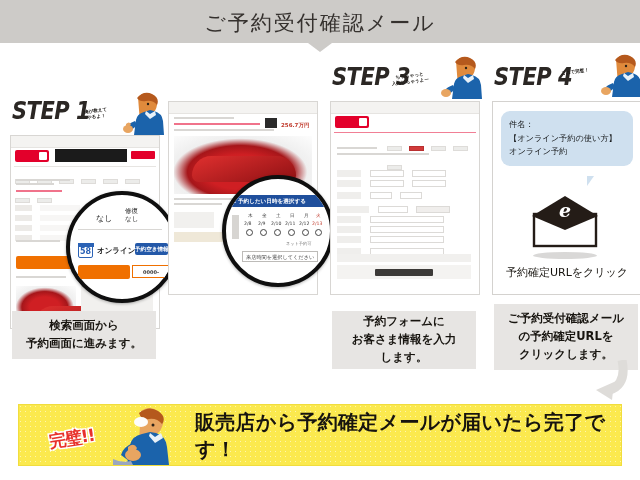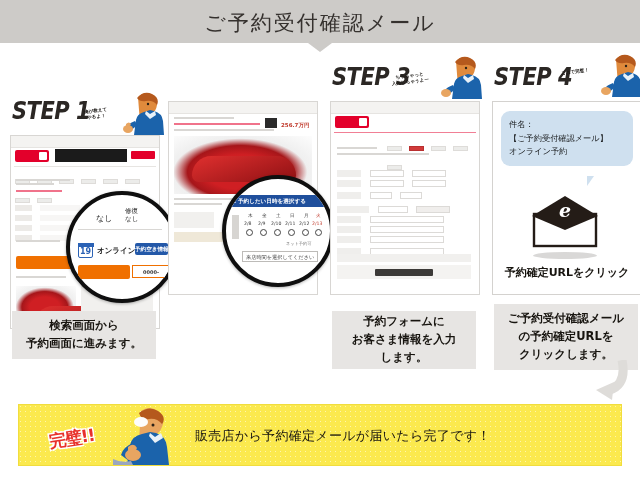--- a/index.html
+++ b/index.html
@@ -168,21 +168,21 @@
     position:absolute;left:94px;top:74px;width:0;height:0;
     border-left:7px solid #cfe0ef;border-bottom:10px solid transparent;border-top:0;
   }
   .envelope{position:absolute;left:35px;top:92px;width:74px;height:54px;}
   .env-shadow{
     position:absolute;left:40px;top:150px;width:64px;height:7px;border-radius:50%;
     background:rgba(120,115,110,.28);
   }
   .panel4-cap{
     position:absolute;left:0;top:163px;width:148px;text-align:center;
-    font-size:11px;font-weight:bold;color:#17140f;
+    font-size:11px;font-weight:normal;color:#17140f;
   }
 
   
   .arrow-curve{position:absolute;left:582px;top:360px;width:46px;height:44px;}
 
   
   .banner{
     position:absolute;left:18px;top:404px;width:604px;height:62px;
     background:
       radial-gradient(circle at 1.5px 1.5px, rgba(255,255,255,.55) 0.9px, transparent 1px) 0 0/5px 5px,
@@ -195,21 +195,21 @@
     transform:rotate(-9deg);
     text-shadow:
       -1.4px -1.4px 0 #fff, 1.4px -1.4px 0 #fff,
       -1.4px  1.4px 0 #fff, 1.4px  1.4px 0 #fff,
       0 0 2px #fff;
     letter-spacing:-1px;
   }
   .banner-person{position:absolute;left:92px;top:2px;width:78px;height:58px;}
   .banner-text{
     position:absolute;left:176px;top:0;height:62px;display:flex;align-items:center;
-    font-size:13px;font-weight:normal;color:#17140f;letter-spacing:0.3px;
+    font-size:20px;font-weight:bold;color:#17140f;letter-spacing:0.3px;
   }
 </style>
 </head>
 <body>
 
 <div class="page">
 
   <div class="header">
     <div class="header-title">ご予約受付確認メール</div>
   </div>
@@ -283,21 +283,21 @@
         <div class="carimg" style="left:5px;top:150px;width:60px;height:34px;"></div>
         <div class="grey-panel" style="left:70px;top:150px;width:72px;height:34px;"></div>
       </div>
 
       <div class="magnifier m1">
         <div class="mag-inner">
           <div class="nashi" style="left:26px;top:18px;">なし</div>
           <div class="nashi" style="left:55px;top:12px;font-size:6.5px;line-height:1.25;white-space:pre-line;">修復
 なし</div>
           <div class="txtline" style="left:8px;top:34px;width:84px;height:1px;background:#d9d7d4;"></div>
-          <div class="cal-icon" style="left:8px;top:48px;">19</div>
+          <div class="cal-icon" style="left:8px;top:48px;">58</div>
           <div class="mag-txt" style="left:27px;top:51px;">オンライン予約</div>
           <div class="blue-btn" style="left:65px;top:48px;width:33px;height:12px;line-height:12px;">予約空き情報を見る</div>
           <div class="orange-bar" style="left:8px;top:70px;width:52px;height:14px;"></div>
           <div class="tel-box" style="left:62px;top:70px;width:38px;">0000-</div>
         </div>
       </div>
     </div>
 
     <div class="step s2">
 
@@ -431,21 +431,21 @@
           <path d="M38 20 l4 3 l5 -3 l1 4 l-6 4 l-5 -5z" fill="#e8f1f8"></path>
           <path d="M27 30 q-6 2 -9 6 l5 4 q4 -5 7 -5z" fill="#1b63ab"></path>
           <ellipse cx="20" cy="38" rx="5" ry="4" fill="#e8a561"></ellipse>
           <circle cx="40" cy="13" r="1.2" fill="#2a2118"></circle>
         </svg>
       </div>
 
       <div class="panel4">
         <div class="mail-bubble">
           <div>件名：</div>
-          <div>【ご予約受付確認メール】</div>
+          <div>【オンライン予約の使い方】</div>
           <div>オンライン予約</div>
         </div>
         <div class="mail-bubble-tail"></div>
 
         <div class="env-shadow"></div>
         <svg class="envelope" viewBox="0 0 74 54">
           <rect x="6" y="20" width="62" height="32" fill="#ffffff" stroke="#241c17" stroke-width="2.4"></rect>
           <path d="M4 22 L37 2 L70 22 L37 36 Z" fill="#241c17"></path>
           <text x="37" y="23" font-family="DejaVu Serif, serif" font-size="19" font-style="italic" font-weight="bold" fill="#ffffff" text-anchor="middle">e</text>
         </svg>

